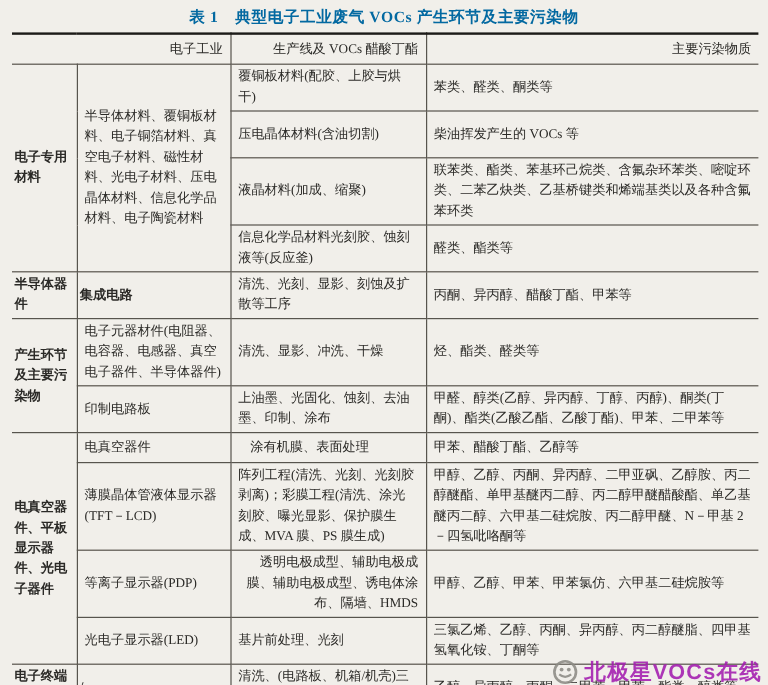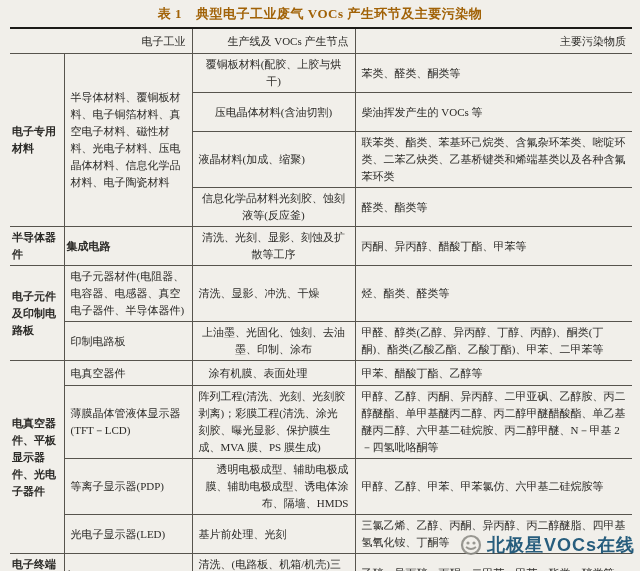--- a/index.html
+++ b/index.html
@@ -10,21 +10,21 @@
     color:#2b2a27;
     position:relative;
     overflow:hidden;
   }
   .page-title{
     text-align:center;
     font-weight:bold;
     font-size:13px;
     letter-spacing:.5px;
     padding-top:5px;
-    color:#a16207;
+    color:#0369a1;
   }
   .page-title .gap{display:inline-block;width:14px;}
   table.main{
     margin:4px 8px 0 10px;
     width:622px;
     border-collapse:collapse;
     table-layout:fixed;
     font-size:11px;
     border-top:2.5px solid #1c1b18;
     border-bottom:2.5px solid #1c1b18;
@@ -38,31 +38,31 @@
     padding:2px 6px;
     line-height:17px;
     vertical-align:middle;
     font-weight:normal;
     word-break:break-all;
   }
   th{text-align:right;height:20px;}
   td:first-child,th:first-child{border-left:none;}
   td:last-child,th:last-child{border-right:none;}
   .ctr{text-align:left;padding-left:2px;padding-right:2px;font-weight:bold;}
-  .h34{height:34px;text-align:center;}
+  .h34{height:34px;}
   .h48{height:46px;}
   .h22{height:20px;padding-left:16px;}
   .h44{height:42px;text-align:right;}
   .h36{height:34px;}
   .h28{height:26px;}
   .watermark{
     position:absolute;
-    top:533px;right:5px;
+    top:548px;right:5px;
     display:flex;align-items:center;gap:4px;
-    color:#0c4a6e;
+    color:#a21caf;
     font-family:"Liberation Sans","DejaVu Sans",sans-serif;
     font-weight:bold;
     font-size:18px;
     letter-spacing:1px;
     opacity:.88;
     pointer-events:none;
   }
   .watermark svg{display:block;}
 </style>
 </head>
@@ -75,21 +75,21 @@
 <table class="main">
   <colgroup>
       <col class="c1">
       <col class="c2">
       <col class="c3">
       <col class="c4">
     </colgroup>
   <tbody>
       <tr>
     <th colspan="2">电子工业</th>
-    <th>生产线及 VOCs 产生节点</th>
+    <th>生产线及 VOCs 醋酸丁酯</th>
     <th>主要污染物质</th>
   </tr>
 
   <tr>
     <td rowspan="4" class="ctr">电子专用材料</td>
     <td rowspan="4">半导体材料、覆铜板材料、电子铜箔材料、真空电子材料、磁性材料、光电子材料、压电晶体材料、信息化学品材料、电子陶瓷材料</td>
     <td class="h34">覆铜板材料(配胶、上胶与烘干)</td>
     <td>苯类、醛类、酮类等</td>
   </tr>
   <tr>
@@ -106,21 +106,21 @@
   </tr>
 
   <tr>
     <td class="ctr">半导体器件</td>
     <td class="ctr">集成电路</td>
     <td class="h34">清洗、光刻、显影、刻蚀及扩散等工序</td>
     <td>丙酮、异丙醇、醋酸丁酯、甲苯等</td>
   </tr>
 
   <tr>
-    <td rowspan="2" class="ctr">电子元件及印制电路板</td>
+    <td rowspan="2" class="ctr">产生环节及主要污染物</td>
     <td>电子元器材件(电阻器、电容器、电感器、真空电子器件、半导体器件)</td>
     <td class="h48">清洗、显影、冲洗、干燥</td>
     <td>烃、酯类、醛类等</td>
   </tr>
   <tr>
     <td>印制电路板</td>
     <td class="h34">上油墨、光固化、蚀刻、去油墨、印制、涂布</td>
     <td>甲醛、醇类(乙醇、异丙醇、丁醇、丙醇)、酮类(丁酮)、酯类(乙酸乙酯、乙酸丁酯)、甲苯、二甲苯等</td>
   </tr>
 

